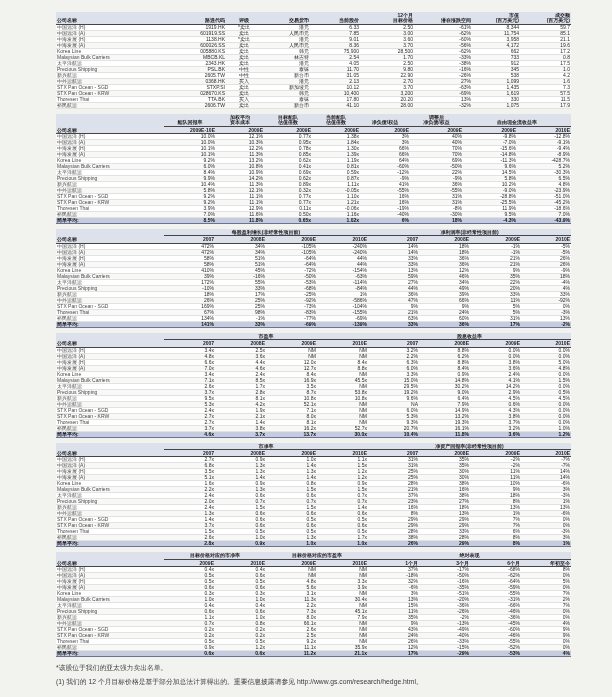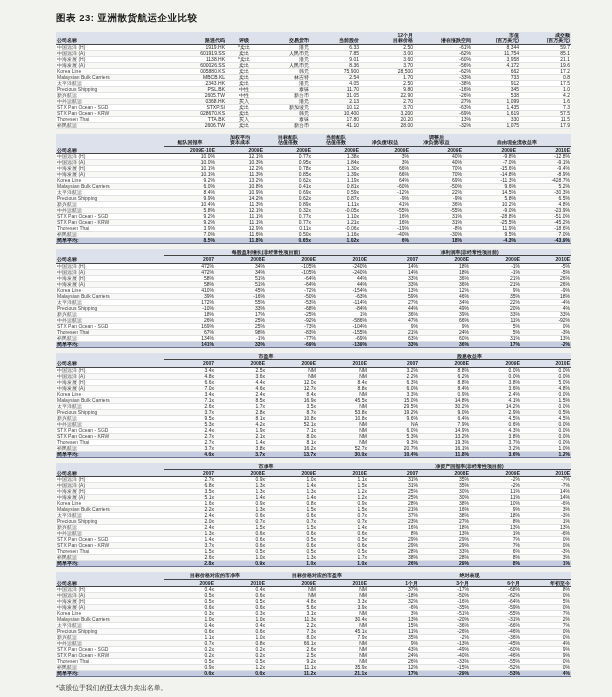--- a/index.html
+++ b/index.html
@@ -45,21 +45,20 @@
     border-top:0.8px solid #6b7390;border-bottom:0.8px solid #6b7390;
   }
   .footnotes{margin-top:6px;}
   .footnote{font-size:6.8px;line-height:10.5px;color:#3c3c3c;}
   .footnote.star{margin-bottom:3px;}
 </style>
 </head>
 <body>
 
 <div class="page">
-  <div class="title">图表 23:  亚洲散货航运企业比较</div>
 
   <table class="tbl">
       <colgroup>
         <col style="width: 108px;">
         <col style="width: 62px;">
         <col style="width: 36px;">
         <col style="width: 48px;">
         <col style="width: 50px;">
         <col style="width: 54px;">
         <col style="width: 58px;">

